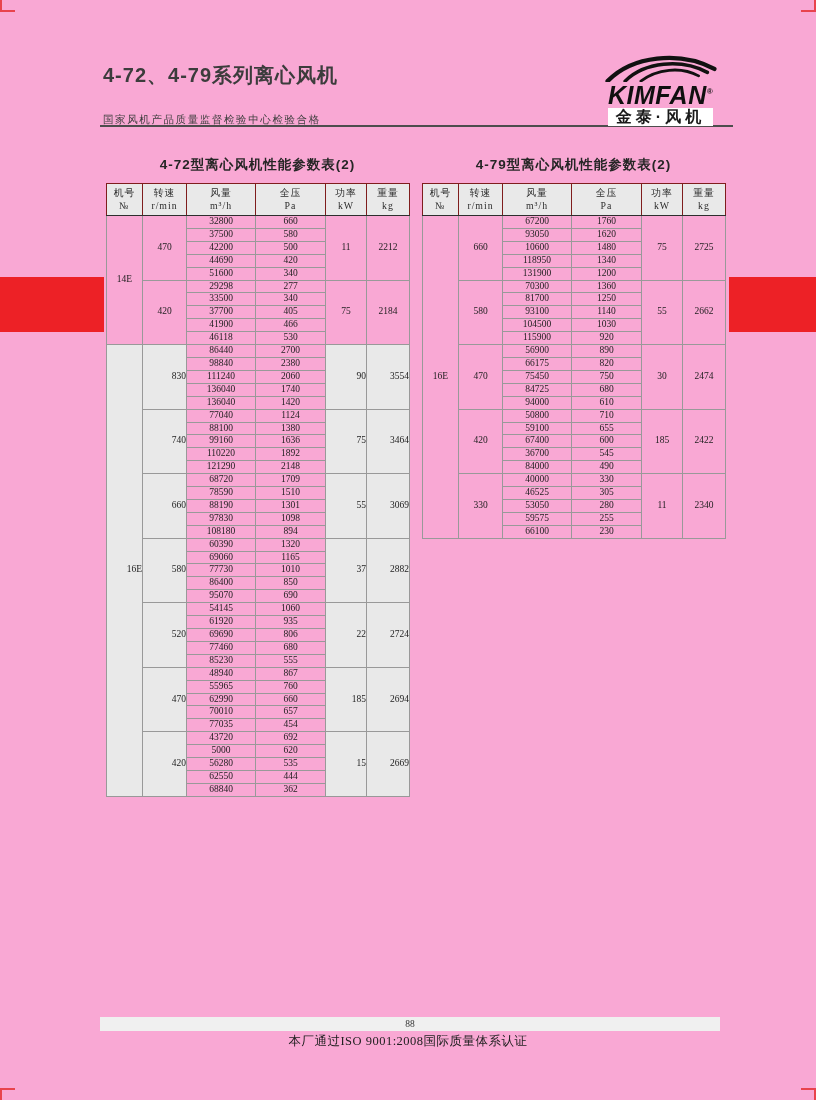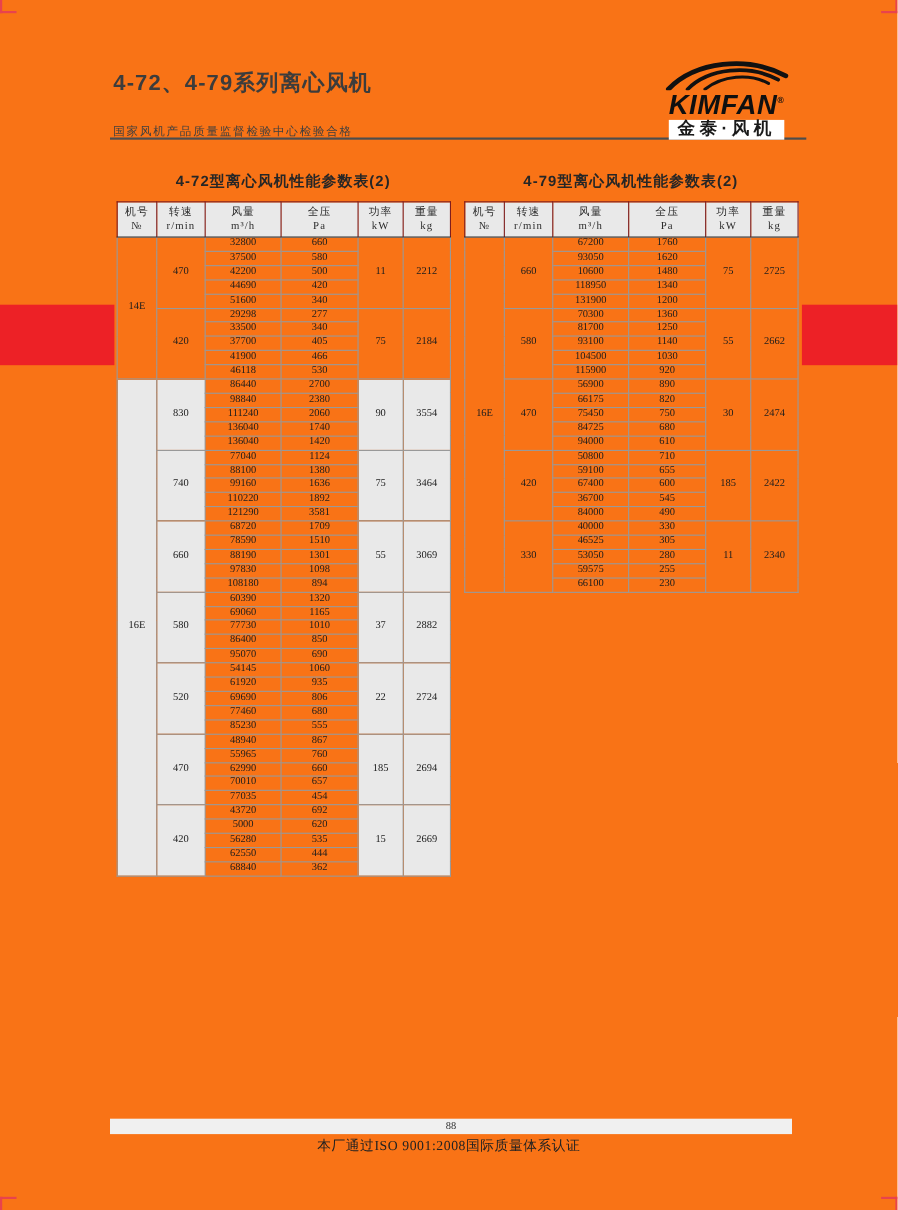--- a/index.html
+++ b/index.html
@@ -1,16 +1,16 @@
 <!DOCTYPE html>
 <html><head>
 <meta charset="utf-8">
 <style>
   html,body{margin:0;padding:0;background:#fff;}
-  .page{position:relative;width:816px;height:1100px;background:#f97316;overflow:hidden;
+  .page{position:relative;width:816px;height:1100px;background:#f9a8d4;overflow:hidden;
         font-family:"Liberation Sans","DejaVu Sans",sans-serif;}
 
   
   .mark{position:absolute;width:13px;height:10px;}
   .mark.tl{left:0;top:0;border-left:2.5px solid #e8434d;border-bottom:2.5px solid #e8434d;}
   .mark.tr{right:0;top:0;border-right:2.5px solid #e8434d;border-bottom:2.5px solid #e8434d;}
   .mark.bl{left:0;bottom:0;border-left:2.5px solid #e8434d;border-top:2.5px solid #e8434d;}
   .mark.br{right:0;bottom:0;border-right:2.5px solid #e8434d;border-top:2.5px solid #e8434d;}
 
   
@@ -45,21 +45,21 @@
 
   table.ptable{border-collapse:collapse;table-layout:fixed;border:1.6px solid #2e2e2e;
                font-family:"Liberation Serif","DejaVu Serif",serif;font-size:9.5px;color:#1d1d1d;}
   .ptable th{border:1px solid #7f1d1d;background:#e9e9e9;font-weight:normal;padding:2px 0 3px;color:#2b2b2b;}
   .ptable th .h1,.ptable th .h2{line-height:13px;font-size:9.8px;letter-spacing:1px;}
   .ptable thead th{border-bottom:1.6px solid #2e2e2e;}
   .ptable td{border:1px solid #999;text-align:center;height:11.9px;line-height:11.9px;
              padding:0;overflow:hidden;white-space:nowrap;}
   .ptable tr.g-first td{border-top:1.5px solid #3a3a3a;}
   .ptable tr.m-first td{border-top:1.6px solid #2e2e2e;}
-  .ptable td.shade{background:#e9e9e9;}
+  .ptable td.shade{background:#e9e9e9;text-align:right;}
 
   
   .pageno-band{position:absolute;left:100px;top:1017px;width:620px;height:14px;background:#f0f0f0;
                text-align:center;font-family:"Liberation Serif","DejaVu Serif",serif;
                font-size:9.5px;line-height:14px;color:#333;}
   .iso-line{position:absolute;left:0;top:1033px;width:816px;text-align:center;
             font-family:"Liberation Serif","DejaVu Serif",serif;font-size:12.5px;
             letter-spacing:0.5px;color:#222;}
 </style>
 </head>
@@ -220,21 +220,21 @@
           <tr>
             <td>99160</td>
             <td>1636</td>
           </tr>
           <tr>
             <td>110220</td>
             <td>1892</td>
           </tr>
           <tr>
             <td>121290</td>
-            <td>3581</td>
+            <td>2148</td>
           </tr>
           <tr class="g-first">
             <td rowspan="5" class="shade">660</td>
             <td>68720</td>
             <td>1709</td>
             <td rowspan="5" class="shade">55</td>
             <td rowspan="5" class="shade">3069</td>
           </tr>
           <tr>
             <td>78590</td>

